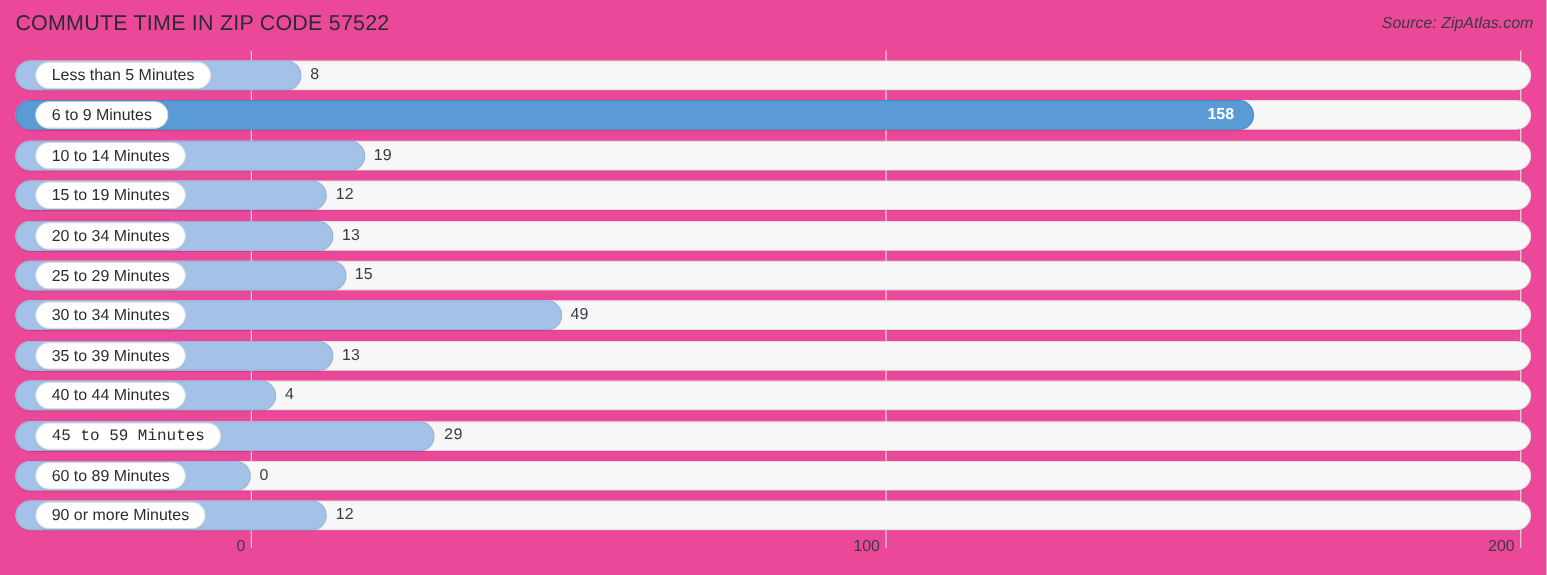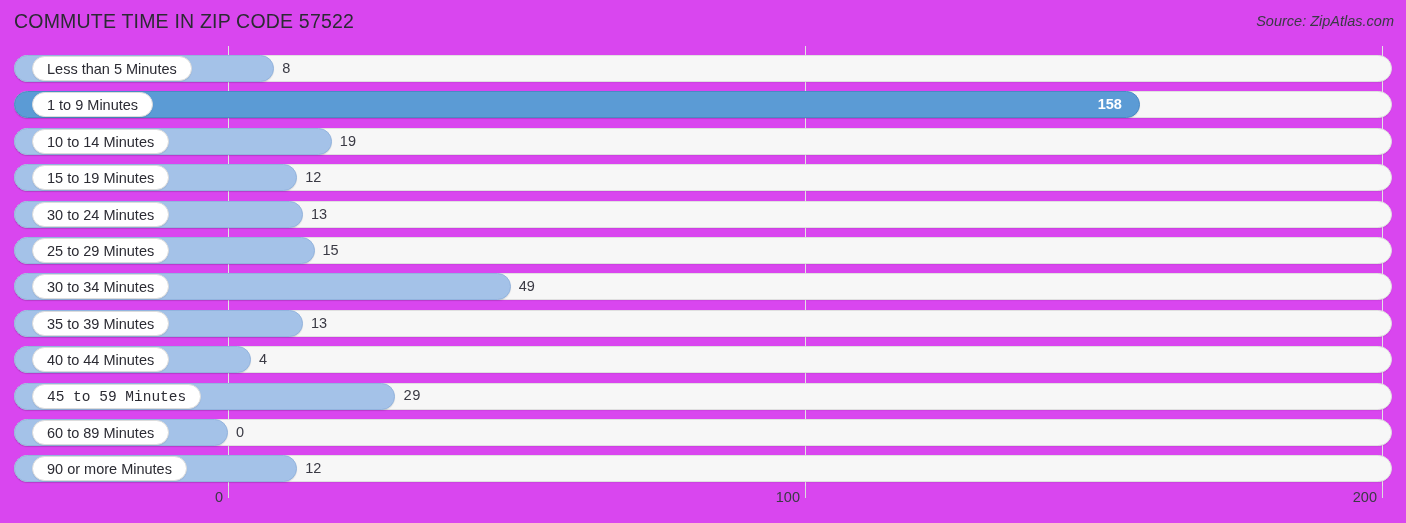--- a/index.html
+++ b/index.html
@@ -8,21 +8,21 @@
     width: 1406px; height: 523px;
     background: #ffffff;
     font-family: "Liberation Sans", sans-serif;
     overflow: hidden;
   }
 
   #chart-root {
     position: relative;
     width: 1406px;
     height: 523px;
-    background: #d946ef;
+    background: #ec4899;
   }
 
   
   #chart-title {
     position: absolute;
     left: 14px;
     top: 10px;
     font-size: 19.5px;
     color: #2b2b33;
     letter-spacing: 0.2px;
@@ -160,39 +160,39 @@
       <div class="gridline" style="left: 1382px;"></div>
       <div class="row" style="top: 9px;">
         <div class="track"></div>
         <div class="bar" style="width: 260.16px;"></div>
         <div class="cat-pill">Less than 5 Minutes</div>
         <div class="val-out" style="left: 268.16px;">8</div>
       </div>
       <div class="row" style="top: 45.4px;">
         <div class="track"></div>
         <div class="bar highlight" style="width: 1125.66px;"></div>
-        <div class="cat-pill">1 to 9 Minutes</div>
+        <div class="cat-pill">6 to 9 Minutes</div>
         <div class="val-in" style="left: 1083.66px; font-weight: bold;">158</div>
       </div>
       <div class="row" style="top: 81.8px;">
         <div class="track"></div>
         <div class="bar" style="width: 317.86px;"></div>
         <div class="cat-pill">10 to 14 Minutes</div>
         <div class="val-out" style="left: 325.86px;">19</div>
       </div>
       <div class="row" style="top: 118.2px;">
         <div class="track"></div>
         <div class="bar" style="width: 283.24px;"></div>
         <div class="cat-pill">15 to 19 Minutes</div>
         <div class="val-out" style="left: 291.24px;">12</div>
       </div>
       <div class="row" style="top: 154.6px;">
         <div class="track"></div>
         <div class="bar" style="width: 289.01px;"></div>
-        <div class="cat-pill">30 to 24 Minutes</div>
+        <div class="cat-pill">20 to 34 Minutes</div>
         <div class="val-out" style="left: 297.01px;">13</div>
       </div>
       <div class="row" style="top: 191px;">
         <div class="track"></div>
         <div class="bar" style="width: 300.55px;"></div>
         <div class="cat-pill">25 to 29 Minutes</div>
         <div class="val-out" style="left: 308.55px;">15</div>
       </div>
       <div class="row" style="top: 227.4px;">
         <div class="track"></div>

